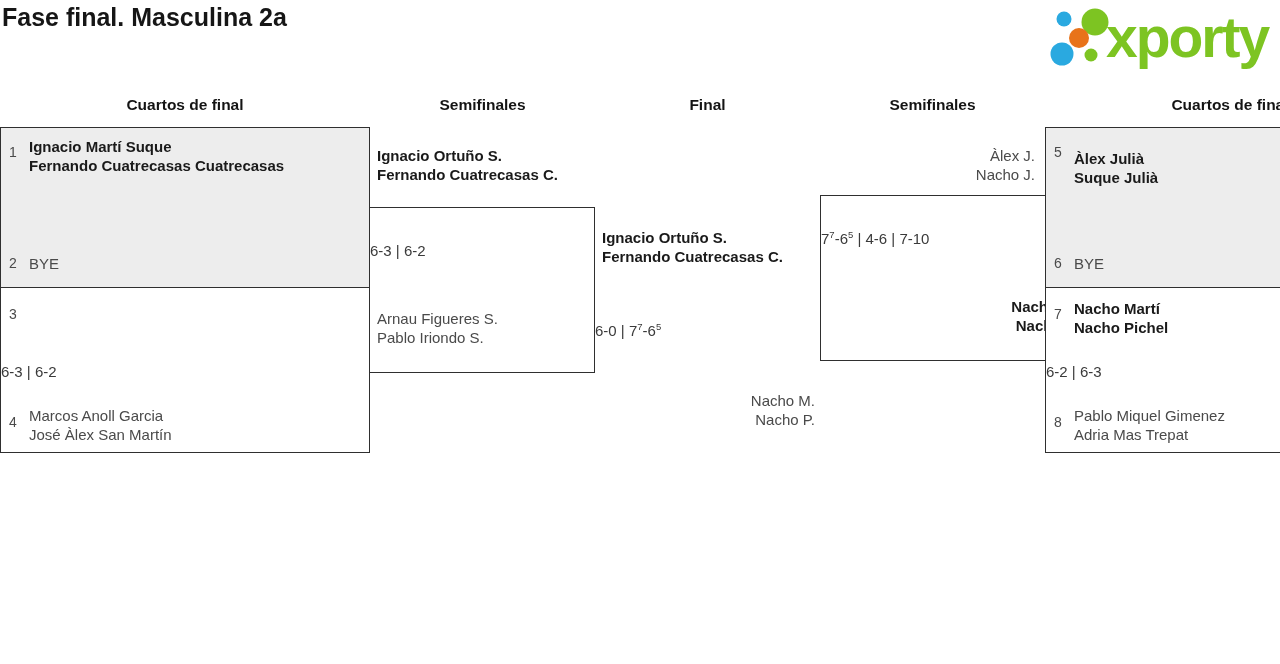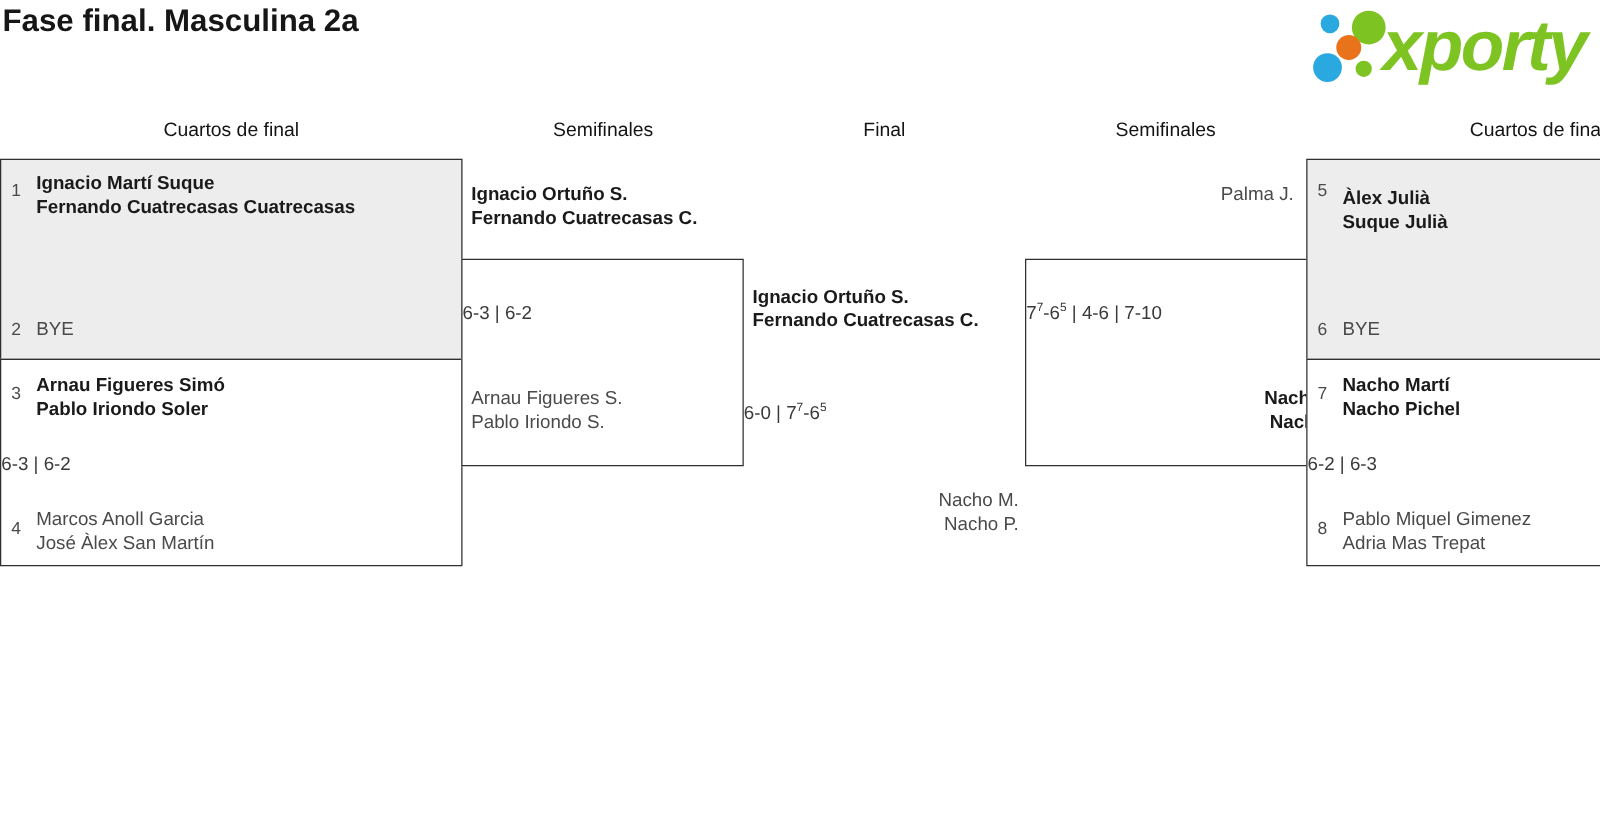--- a/index.html
+++ b/index.html
@@ -4,23 +4,23 @@
 <style>
   html,body{margin:0;padding:0;background:#fff;}
   .page{position:relative;width:1280px;height:664px;overflow:hidden;background:#ffffff;
         font-family:"Liberation Sans","DejaVu Sans",sans-serif;color:#1a1a1a;}
   .abs{position:absolute;}
   
   .title{left:2px;top:1px;font-size:25px;line-height:33px;font-weight:700;color:#161616;white-space:nowrap;}
   
   .logo-dots{left:1048px;top:3px;}
   .logo-text{left:1106px;top:0;height:74px;display:flex;align-items:center;
-             font-size:57px;font-weight:800;letter-spacing:-2px;line-height:1;font-style:italic;}
+             font-size:57px;font-weight:800;letter-spacing:-2px;line-height:1;}
   
-  .rhead{top:96px;height:20px;font-size:15.5px;font-weight:400;color:#141414;text-align:center;white-space:nowrap;}
+  .rhead{top:96px;height:20px;font-size:15.5px;font-weight:700;color:#141414;text-align:center;white-space:nowrap;}
   
   .box{position:absolute;border:1px solid #2f2f2f;background:#ffffff;box-sizing:border-box;}
   .box.bye-box{background:#ededed;}
   .name{font-size:15px;line-height:19px;font-weight:700;color:#1a1a1a;white-space:nowrap;}
   .name.lose{font-weight:400;color:#4a4a4a;}
   .seed{font-size:14px;line-height:19px;color:#4a4a4a;}
   .score{font-size:15px;line-height:19px;color:#3a3a3a;text-align:left;white-space:nowrap;}
   .score sup{font-size:9.5px;line-height:0;vertical-align:super;}
   .ta-r{text-align:right;}
 </style>
@@ -55,24 +55,20 @@
     <div class="abs" style="left:28px;top:9px;">
       <div class="name">Ignacio Martí Suque</div>
       <div class="name">Fernando Cuatrecasas Cuatrecasas</div>
     </div>
     <div class="abs seed" style="left:8px;top:126px;">2</div>
     <div class="abs name lose" style="left:28px;top:126px;">BYE</div>
   </div>
 
   <div class="box" style="left:0;top:287px;width:370px;height:166px;">
     <div class="abs seed" style="left:8px;top:17px;">3</div>
-    <div class="abs" style="left:28px;top:11px;">
-      <div class="name">Arnau Figueres Simó</div>
-      <div class="name">Pablo Iriondo Soler</div>
-    </div>
     <div class="abs score" style="left:0;right:0;top:74px;">6-3 | 6-2</div>
     <div class="abs seed" style="left:8px;top:125px;">4</div>
     <div class="abs" style="left:28px;top:118px;">
       <div class="name lose">Marcos Anoll Garcia</div>
       <div class="name lose">José Àlex San Martín</div>
     </div>
   </div>
 
   <div class="abs" style="left:377px;top:146px;">
     <div class="name">Ignacio Ortuño S.</div>
@@ -91,24 +87,25 @@
     <div class="name">Ignacio Ortuño S.</div>
     <div class="name">Fernando Cuatrecasas C.</div>
   </div>
   <div class="abs score" style="left:595px;width:225px;top:321px;"><span>6-0 | 7</span><sup>7</sup><span>-6</span><sup>5</sup></div>
   <div class="abs ta-r" style="left:595px;width:220px;top:391px;">
     <div class="name lose">Nacho M.</div>
     <div class="name lose">Nacho P.</div>
   </div>
 
   <div class="abs ta-r" style="left:820px;width:215px;top:146px;">
-    <div class="name lose">Palma J.</div>
+    <div class="name lose">Àlex J.</div>
+    <div class="name lose">Nacho J.</div>
   </div>
 
-  <div class="box" style="left:820px;top:207px;width:269px;height:166px;">
+  <div class="box" style="left:820px;top:195px;width:269px;height:166px;">
     <div class="abs score" style="left:0;right:0;top:33px;"><span>7</span><sup>7</sup><span>-6</span><sup>5</sup><span> | 4-6 | 7-10</span></div>
     <div class="abs ta-r" style="right:10px;top:101px;">
       <div class="name">Nacho M.</div>
       <div class="name">Nacho P.</div>
     </div>
   </div>
 
   <div class="box bye-box" style="left:1045px;top:127px;width:370px;height:161px;">
     <div class="abs seed" style="left:8px;top:15px;">5</div>
     <div class="abs" style="left:28px;top:9px;margin-top:12px;">

